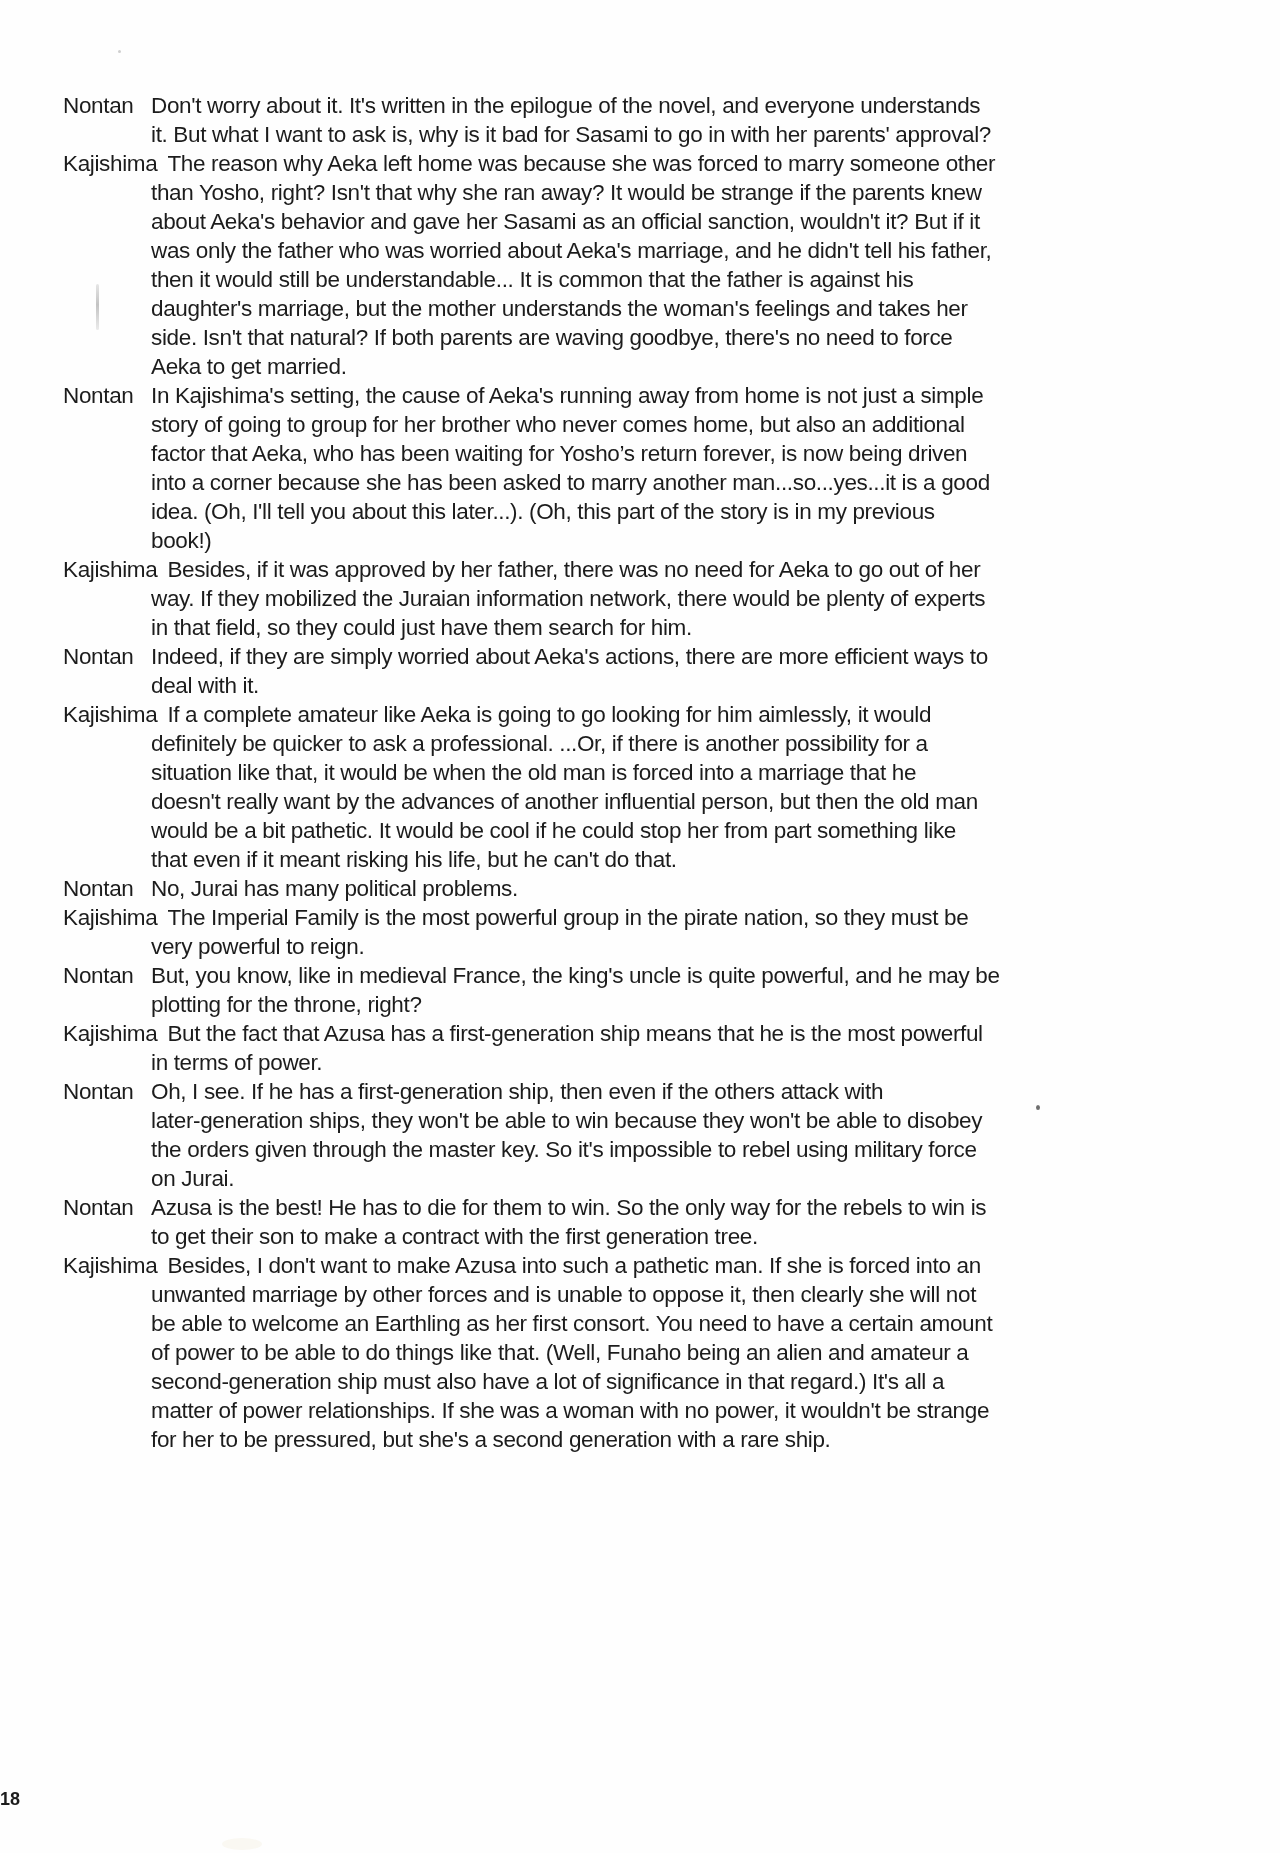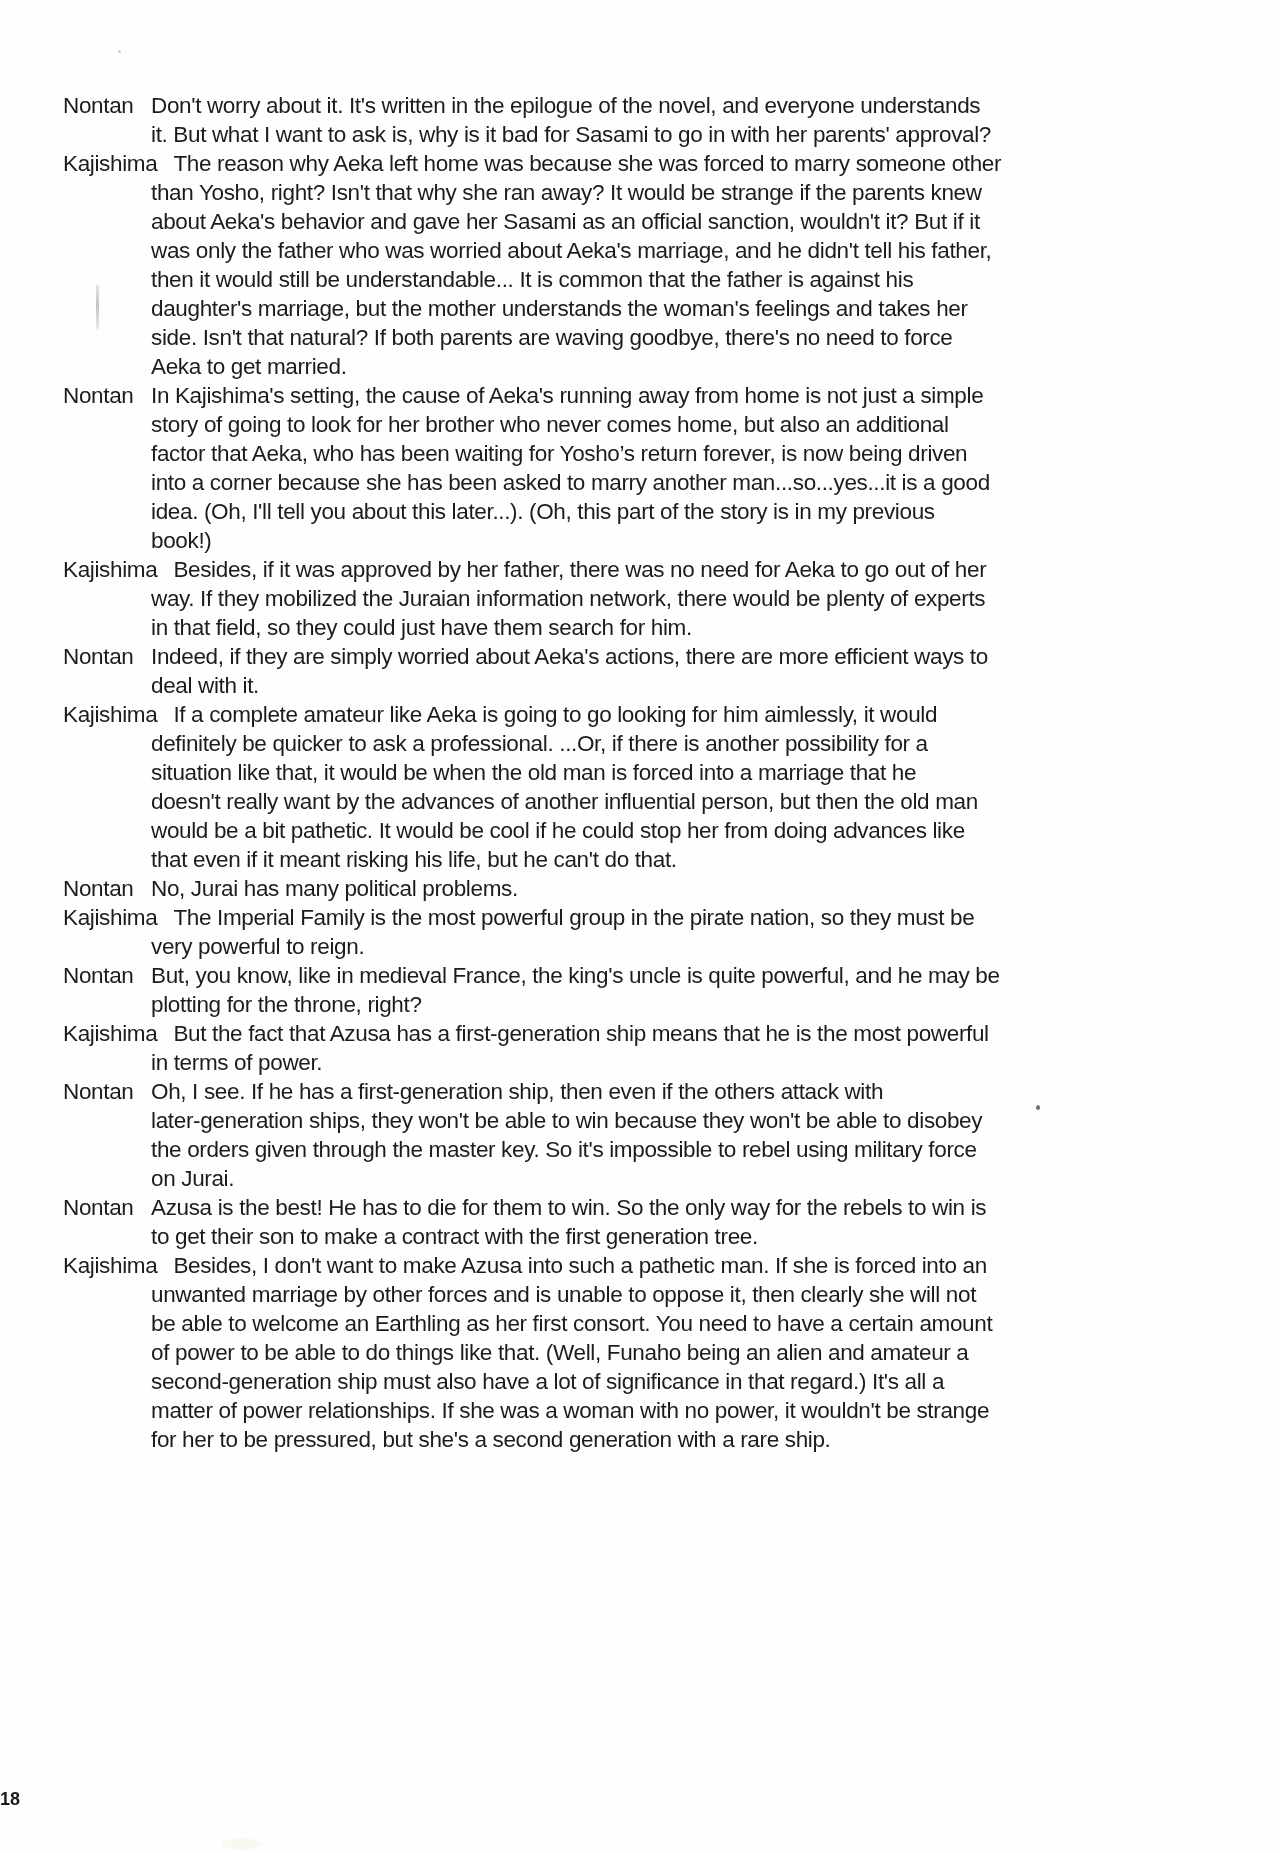--- a/index.html
+++ b/index.html
@@ -26,21 +26,21 @@
     height: 29px;
     line-height: 29px;
     font-size: 22.5px;
     letter-spacing: -0.35px;
     white-space: nowrap;
   }
   .speaker {
     display: inline-block;
     min-width: 88px;
     box-sizing: border-box;
-    padding-right: 16px;
+    padding-right: 10px;
   }
   .cont {
     padding-left: 88px;
   }
   .page-number {
     position: absolute;
     top: 1789px;
     left: 0;
     width: 100%;
     font-size: 18px;
@@ -115,21 +115,21 @@
         <div class="line cont">then it would still be understandable... It is common that the father is against his</div>
         <div class="line cont">daughter's marriage, but the mother understands the woman's feelings and takes her</div>
         <div class="line cont">side. Isn't that natural? If both parents are waving goodbye, there's no need to force</div>
         <div class="line cont">Aeka to get married.</div>
       </div>
 
   <div class="entry">
     <div class="line first">
       <span class="speaker">Nontan</span><span class="line-text">In Kajishima's setting, the cause of Aeka's running away from home is not just a simple</span>
     </div>
-  <div class="line cont">story of going to look for her brother who never comes home, but also an additional</div>
+  <div class="line cont">story of going to group for her brother who never comes home, but also an additional</div>
         <div class="line cont">factor that Aeka, who has been waiting for Yosho’s return forever, is now being driven</div>
         <div class="line cont">into a corner because she has been asked to marry another man...so...yes...it is a good</div>
         <div class="line cont">idea. (Oh, I'll tell you about this later...). (Oh, this part of the story is in my previous</div>
         <div class="line cont">book!)</div>
       </div>
 
   <div class="entry">
     <div class="line first">
       <span class="speaker">Kajishima</span><span class="line-text">Besides, if it was approved by her father, there was no need for Aeka to go out of her</span>
     </div>
@@ -144,21 +144,21 @@
   <div class="line cont">deal with it.</div>
       </div>
 
   <div class="entry">
     <div class="line first">
       <span class="speaker">Kajishima</span><span class="line-text">If a complete amateur like Aeka is going to go looking for him aimlessly, it would</span>
     </div>
   <div class="line cont">definitely be quicker to ask a professional. ...Or, if there is another possibility for a</div>
         <div class="line cont">situation like that, it would be when the old man is forced into a marriage that he</div>
         <div class="line cont">doesn't really want by the advances of another influential person, but then the old man</div>
-        <div class="line cont">would be a bit pathetic. It would be cool if he could stop her from doing advances like</div>
+        <div class="line cont">would be a bit pathetic. It would be cool if he could stop her from part something like</div>
         <div class="line cont">that even if it meant risking his life, but he can't do that.</div>
       </div>
 
   <div class="entry">
     <div class="line first">
       <span class="speaker">Nontan</span><span class="line-text">No, Jurai has many political problems.</span>
     </div>
   </div>
 
   <div class="entry">

